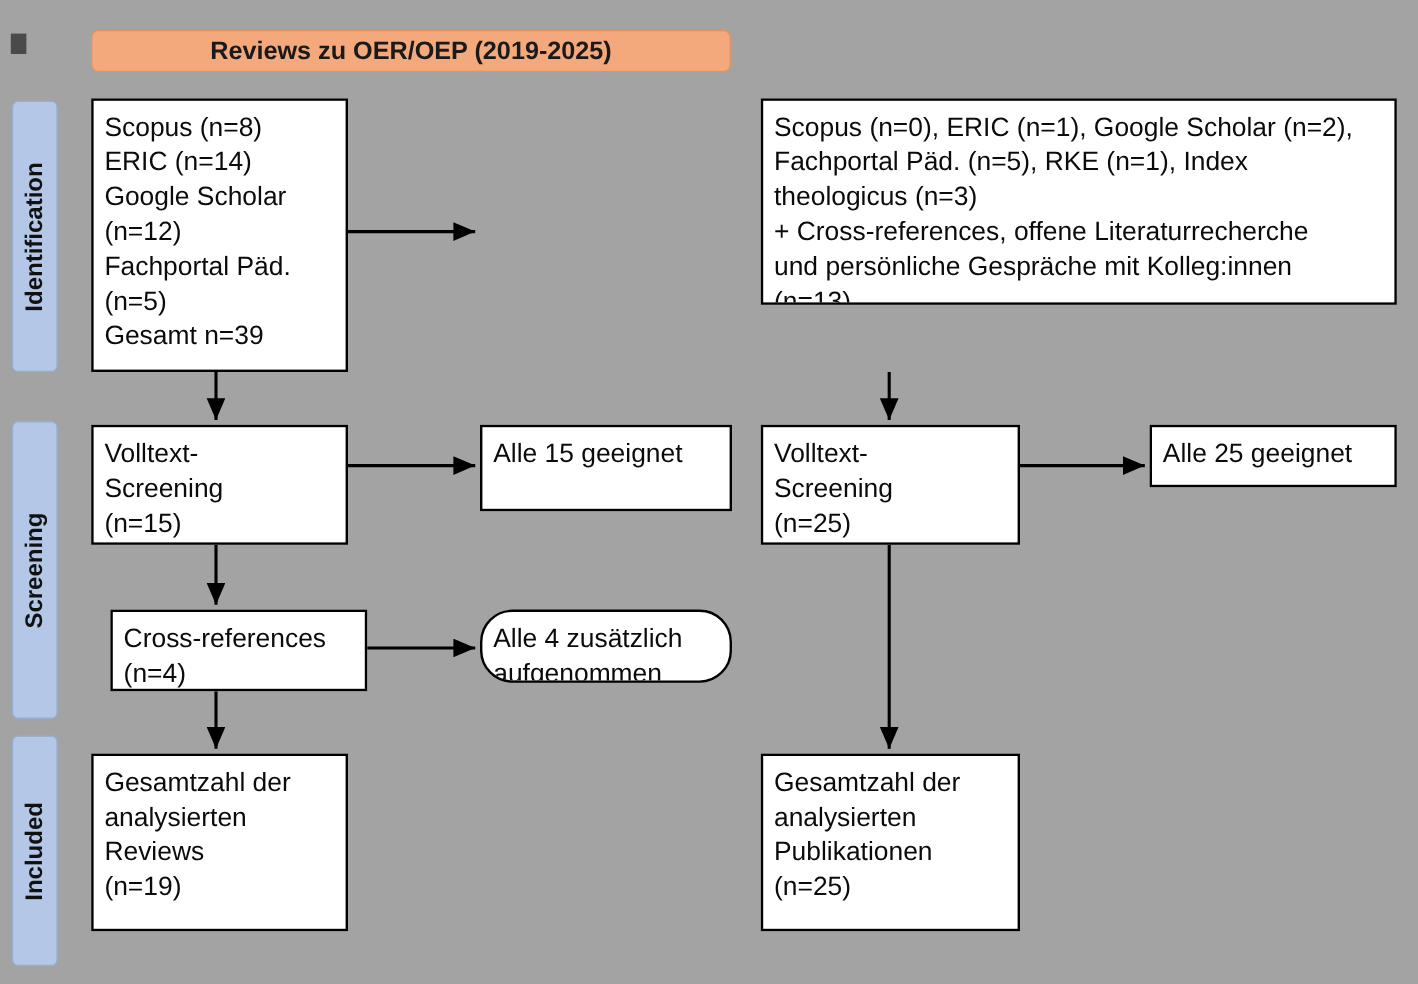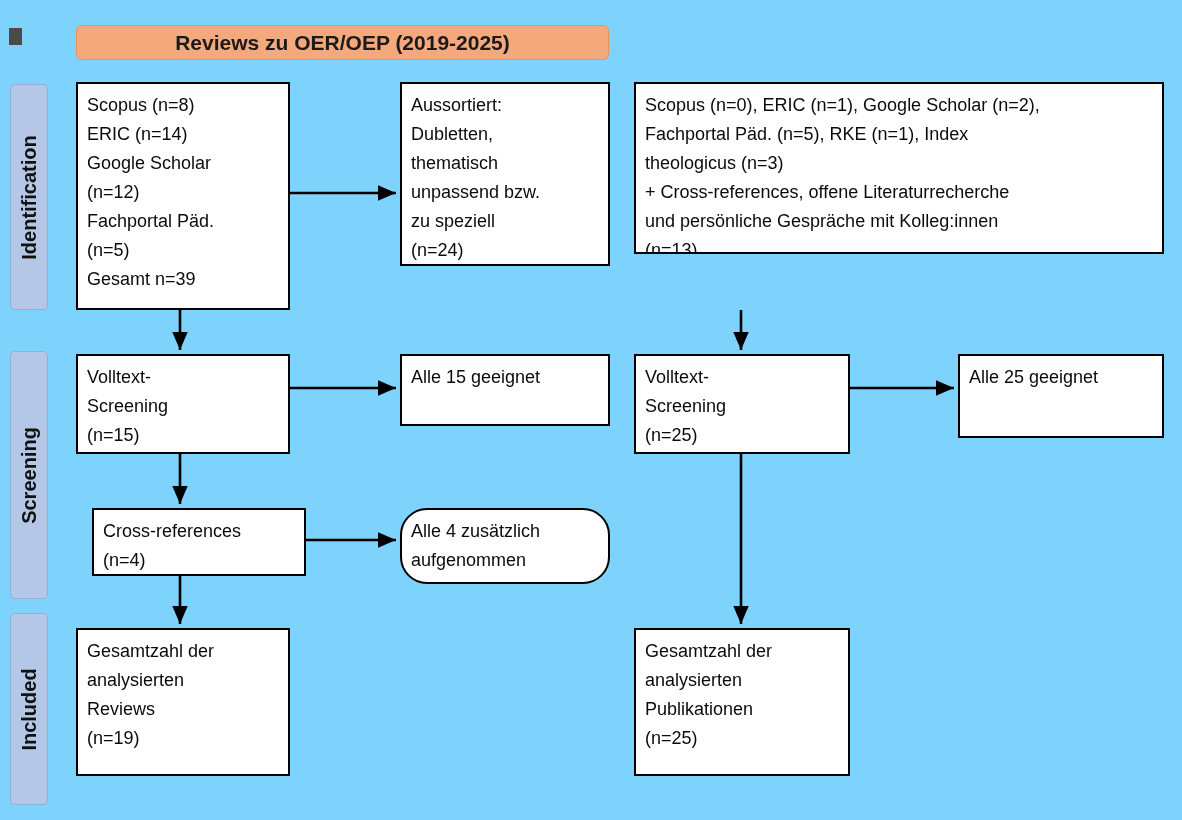--- a/index.html
+++ b/index.html
@@ -5,21 +5,21 @@
   html, body {
     margin: 0;
     padding: 0;
     background: #ffffff;
     font-family: "Liberation Sans", "DejaVu Sans", sans-serif;
   }
   .canvas {
     position: relative;
     width: 1182px;
     height: 820px;
-    background: #7dd3fc;
+    background: #a3a3a3;
     overflow: hidden;
   }
   .arrows {
     position: absolute;
     left: 0; top: 0;
     width: 1182px; height: 820px;
     pointer-events: none;
   }
   .col-header {
     position: absolute;
@@ -53,21 +53,21 @@
     font-size: 20px;
     font-weight: bold;
     color: #111111;
   }
   .flow-box {
     position: absolute;
     background: #ffffff;
     border: 2px solid var(--box-border, #000000);
     box-sizing: border-box;
     padding: 7px 9px;
-    font-size: 18px;
+    font-size: 22px;
     line-height: 29px;
     color: #0b0b0b;
     white-space: pre-line;
     overflow: hidden;
   }
   .corner-mark {
     position: absolute;
     left: 9px;
     top: 28px;
     width: 13px;
@@ -111,48 +111,42 @@
     <span>Included</span>
   </div>
 
   <div class="flow-box" style="left:76px; top:82px; width:214px; height:228px;">Scopus (n=8)
 ERIC (n=14)
 Google Scholar
 (n=12)
 Fachportal Päd.
 (n=5)
 Gesamt n=39</div>
-  <div class="flow-box" style="left:400px; top:82px; width:210px; height:184px;">Aussortiert:
-Dubletten,
-thematisch
-unpassend bzw.
-zu speziell
-(n=24)</div>
   <div class="flow-box" style="left:76px; top:354px; width:214px; height:100px;">Volltext-
 Screening
 (n=15)</div>
   <div class="flow-box" style="left:400px; top:354px; width:210px; height:72px;">Alle 15 geeignet</div>
   <div class="flow-box" style="left:76px; top:508px; width:214px; height:68px;margin-left:16px;">Cross-references
 (n=4)</div>
-  <div class="flow-box" style="left:400px; top:508px; width:210px; height:76px;border-radius:27px;">Alle 4 zusätzlich
+  <div class="flow-box" style="left:400px; top:508px; width:210px; height:61px;border-radius:27px;">Alle 4 zusätzlich
 aufgenommen</div>
   <div class="flow-box" style="left:76px; top:628px; width:214px; height:148px;">Gesamtzahl der
 analysierten
 Reviews
 (n=19)</div>
 
   <div class="flow-box" style="left:634px; top:82px; width:530px; height:172px;">Scopus (n=0), ERIC (n=1), Google Scholar (n=2),
 Fachportal Päd. (n=5), RKE (n=1), Index
 theologicus (n=3)
 + Cross-references, offene Literaturrecherche
 und persönliche Gespräche mit Kolleg:innen
 (n=13)
 Gesamt n=25</div>
   <div class="flow-box" style="left:634px; top:354px; width:216px; height:100px;">Volltext-
 Screening
 (n=25)</div>
-  <div class="flow-box" style="left:958px; top:354px; width:206px; height:84px;">Alle 25 geeignet</div>
+  <div class="flow-box" style="left:958px; top:354px; width:206px; height:52px;">Alle 25 geeignet</div>
   <div class="flow-box" style="left:634px; top:628px; width:216px; height:148px;">Gesamtzahl der
 analysierten
 Publikationen
 (n=25)</div>
 
 </div>
 
 </body></html>

